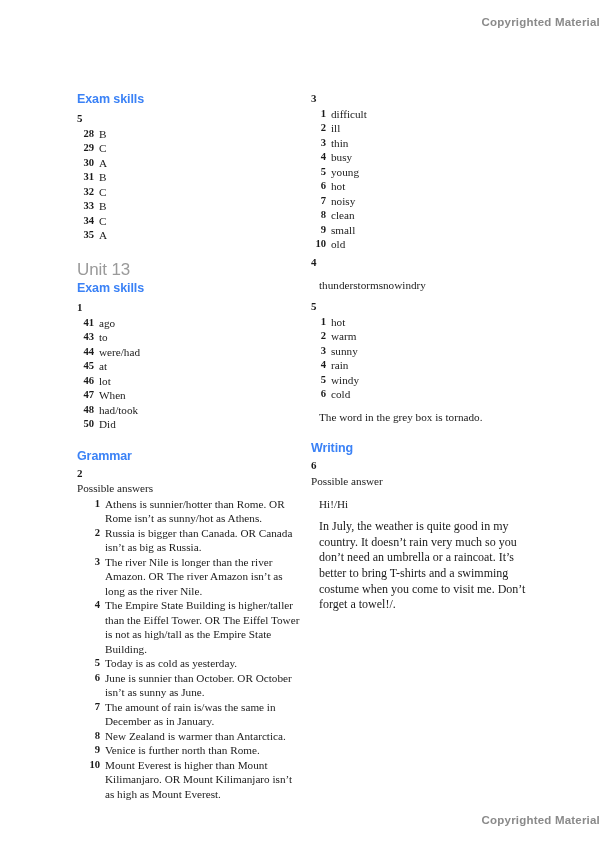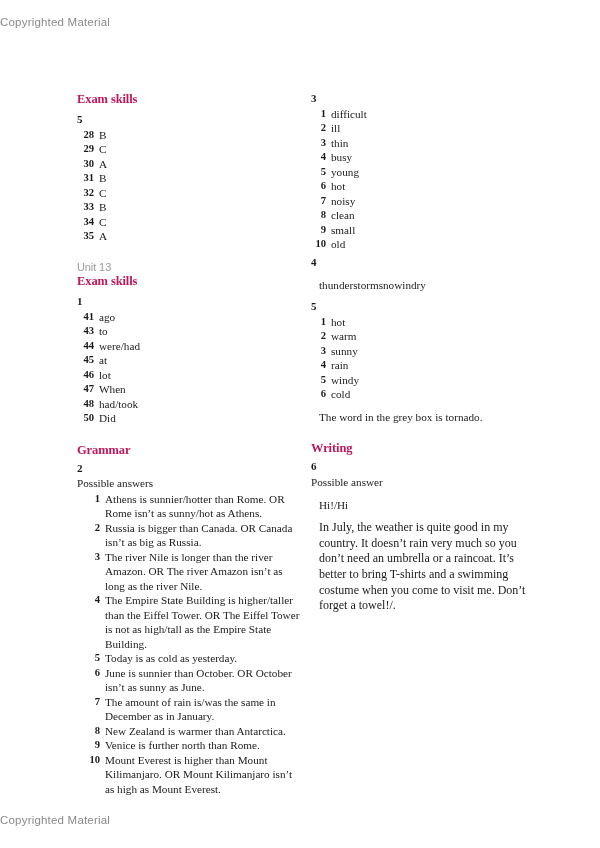--- a/index.html
+++ b/index.html
@@ -13,24 +13,24 @@
     position: relative;
     font-family: "Liberation Serif", serif;
     color: #1a1a1a;
     overflow: hidden;
   }
 
   .watermark {
     position: absolute;
     left: 0;
     width: 600px;
-    text-align: left;
+    text-align: right;
     font-family: "Liberation Sans", sans-serif;
     font-size: 11.5px;
-    font-weight: 400;
+    font-weight: 700;
     letter-spacing: 0.2px;
     color: #8a8a8a;
   }
   .watermark.top { top: 16px; }
   .watermark.bottom { top: 814px; }
 
   .page {
     position: absolute;
     top: 92px;
     left: 0;
@@ -46,32 +46,32 @@
   }
 
   .col {
     position: absolute;
     top: 0;
   }
   .col-left { left: 77px; width: 225px; }
   .col-right { left: 311px; width: 225px; }
 
   h2.section {
-    font-family: Liberation Serif, serif;
+    font-family: Liberation Sans, sans-serif;
     font-size: 12.5px;
     font-weight: bold;
-    color: #be185d;
+    color: #3b82f6;
     margin: 0 0 3px 0;
     letter-spacing: -0.1px;
   }
   h2.section.spaced { margin-top: 17px; }
 
   .unit-label {
     font-family: "Liberation Sans", sans-serif;
-    font-size: 11px;
+    font-size: 17px;
     font-weight: normal;
     color: #9a9a9a;
     margin: 17px 0 1px 0;
     letter-spacing: -0.1px;
   }
 
   .ex-num {
     font-family: "Liberation Serif", serif;
     font-weight: bold;
     font-size: 11px;

